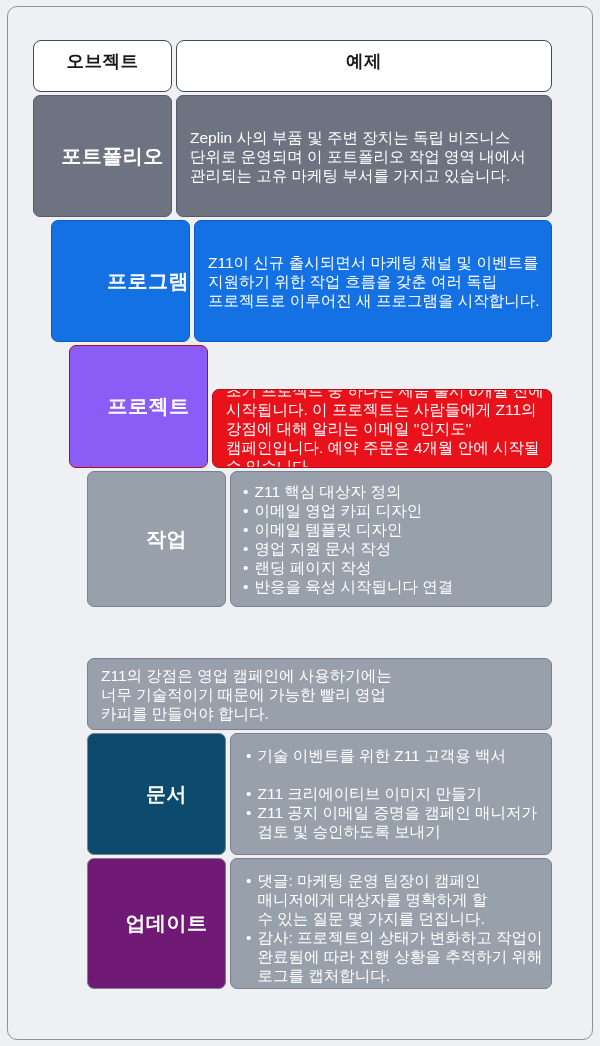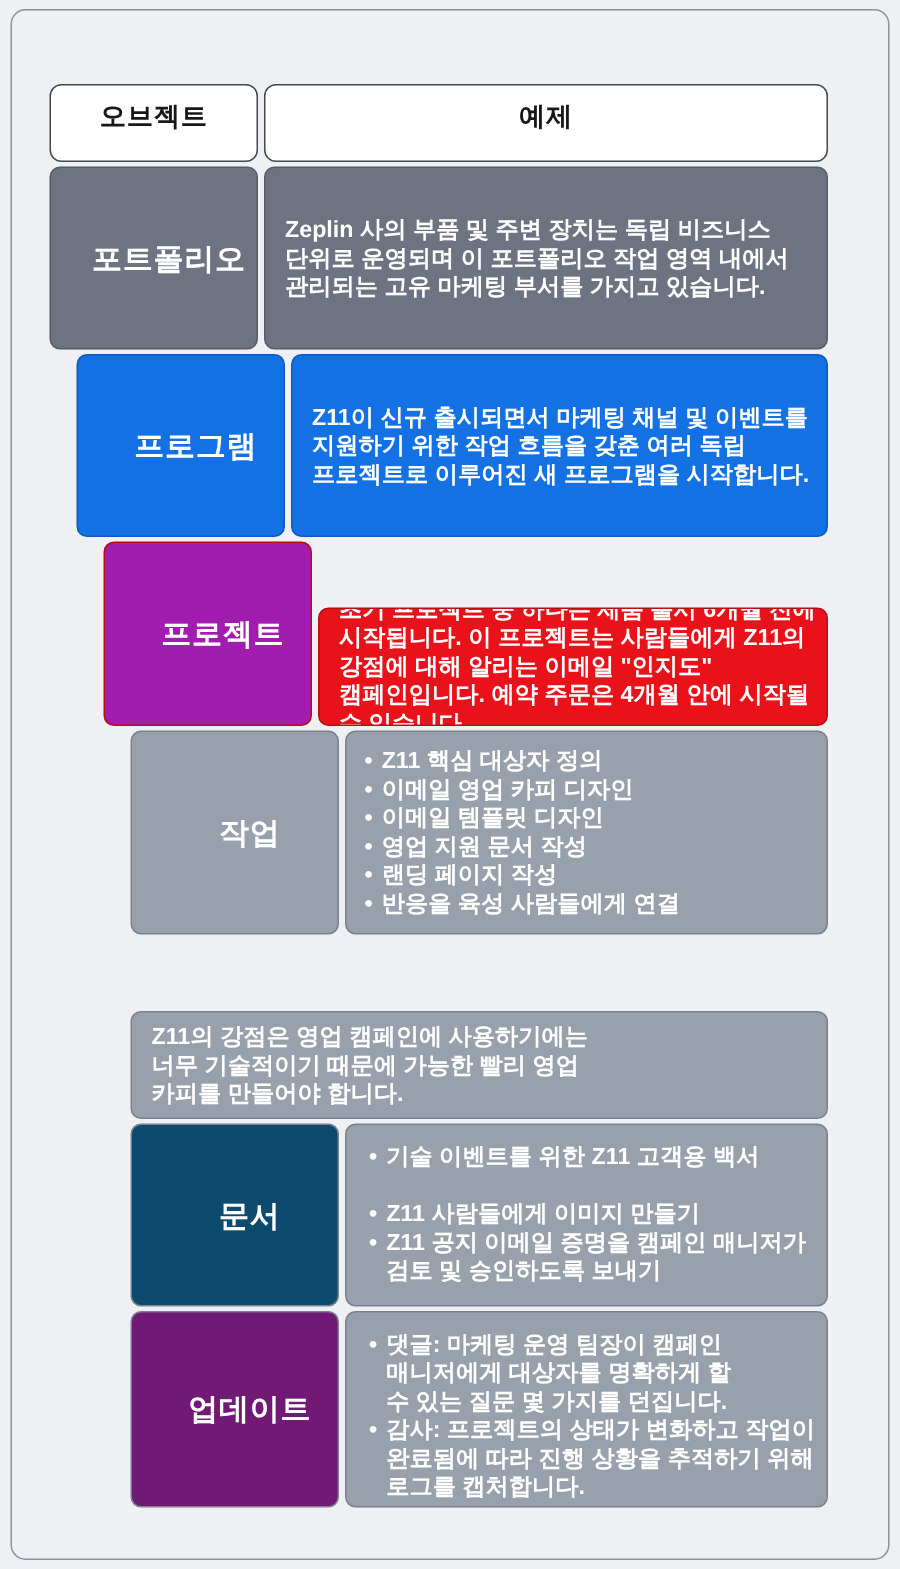--- a/index.html
+++ b/index.html
@@ -8,36 +8,36 @@
     background:#eef0f3;
     font-family:"Liberation Sans","DejaVu Sans",sans-serif;
     -webkit-font-smoothing:antialiased;
   }
   .outer-frame{
     position:absolute;left:7px;top:6px;right:7px;bottom:6px;
     border:1.5px solid #8e9198;border-radius:10px;
     background:transparent;
   }
   .object-table{
-    position:absolute;left:33px;top:56px;width:519px;
+    position:absolute;left:33px;top:40px;width:519px;
   }
   .row{
     display:flex;box-sizing:border-box;margin-bottom:3px;
   }
   .label-box{
     box-sizing:border-box;flex:0 0 139px;width:139px;margin-right:4px;
     border:1.5px solid transparent;border-radius:7px;
     display:flex;align-items:center;justify-content:center;
     color:#ffffff;font-weight:700;font-size:20px;letter-spacing:0.5px;padding-left:20px;
   }
   .content-box{
     box-sizing:border-box;flex:1 1 auto;min-width:0;
     border:1.5px solid transparent;border-radius:7px;
     display:flex;flex-direction:column;justify-content:center;
-    color:#ffffff;font-weight:700;font-size:15.5px;line-height:19px;
+    color:#ffffff;font-weight:400;font-size:15.5px;line-height:19px;
     padding:10px 0 10px 13px;overflow:hidden;
   }
   .para{white-space:pre-line;}
   .bullets{display:flex;flex-direction:column;}
   .bullet-item{display:flex;align-items:flex-start;}
   .bullet-marker{flex:0 0 auto;margin:0 6px 0 2px;}
   .bullet-text{white-space:pre-line;}
   .bullet-spacer{height:19px;}
   
   .row-header{height:52px;}
@@ -78,31 +78,31 @@
     <div class="label-box" style="background: rgb(109, 115, 128); border-color: rgb(87, 92, 103);">
       <span>포트폴리오</span>
     </div>
     <div class="content-box" style="background: rgb(109, 115, 128); border-color: rgb(87, 92, 103);">
         <div class="para">Zeplin 사의 부품 및 주변 장치는 독립 비즈니스
 단위로 운영되며 이 포트폴리오 작업 영역 내에서
 관리되는 고유 마케팅 부서를 가지고 있습니다.</div>
       </div>
   </div>
     <div class="row row-program" style="padding-left: 18px;">
-    <div class="label-box" style="background: rgb(20, 113, 228); border-color: rgb(14, 90, 188);">
+    <div class="label-box" style="background: rgb(20, 113, 228); border-color: rgb(14, 90, 188); justify-content: flex-end;">
       <span>프로그램</span>
     </div>
     <div class="content-box" style="background: rgb(20, 113, 228); border-color: rgb(14, 90, 188);">
         <div class="para">Z11이 신규 출시되면서 마케팅 채널 및 이벤트를
 지원하기 위한 작업 흐름을 갖춘 여러 독립
 프로젝트로 이루어진 새 프로그램을 시작합니다.</div>
       </div>
   </div>
     <div class="row row-project" style="padding-left: 36px;">
-    <div class="label-box" style="background: #a21caf; border-color: rgb(181, 13, 20);">
+    <div class="label-box" style="background: #8b5cf6; border-color: rgb(181, 13, 20);">
       <span>프로젝트</span>
     </div>
     <div class="content-box" style="background: rgb(233, 18, 27); border-color: rgb(181, 13, 20); margin-top: 44px;">
         <div class="para">초기 프로젝트 중 하나는 제품 출시 6개월 전에
 시작됩니다. 이 프로젝트는 사람들에게 Z11의
 강점에 대해 알리는 이메일 "인지도"
 캠페인입니다. 예약 주문은 4개월 안에 시작될
 수 있습니다.</div>
       </div>
   </div>
@@ -127,21 +127,21 @@
           <div class="bullet-item">
             <span class="bullet-marker">•</span>
             <span class="bullet-text">영업 지원 문서 작성</span>
           </div>
           <div class="bullet-item">
             <span class="bullet-marker">•</span>
             <span class="bullet-text">랜딩 페이지 작성</span>
           </div>
           <div class="bullet-item">
             <span class="bullet-marker">•</span>
-            <span class="bullet-text">반응을 육성 사람들에게 연결</span>
+            <span class="bullet-text">반응을 육성 시작됩니다 연결</span>
           </div>
         </div>
       </div>
   </div>
     <div class="row row-problem" style="padding-left: 54px;">
     <div class="content-box" style="background: rgb(152, 160, 171); border-color: rgb(122, 129, 140); margin-top: 48px;">
         <div class="para">Z11의 강점은 영업 캠페인에 사용하기에는
 너무 기술적이기 때문에 가능한 빨리 영업
 카피를 만들어야 합니다.</div>
       </div>
@@ -152,21 +152,21 @@
     </div>
     <div class="content-box" style="background: rgb(152, 160, 171); border-color: rgb(122, 129, 140);">
         <div class="bullets">
           <div class="bullet-item">
             <span class="bullet-marker">•</span>
             <span class="bullet-text">기술 이벤트를 위한 Z11 고객용 백서</span>
           </div>
           <div class="bullet-spacer"></div>
           <div class="bullet-item">
             <span class="bullet-marker">•</span>
-            <span class="bullet-text">Z11 사람들에게 이미지 만들기</span>
+            <span class="bullet-text">Z11 크리에이티브 이미지 만들기</span>
           </div>
           <div class="bullet-item">
             <span class="bullet-marker">•</span>
             <span class="bullet-text">Z11 공지 이메일 증명을 캠페인 매니저가
 검토 및 승인하도록 보내기</span>
           </div>
         </div>
       </div>
   </div>
     <div class="row row-update" style="padding-left: 54px;">

